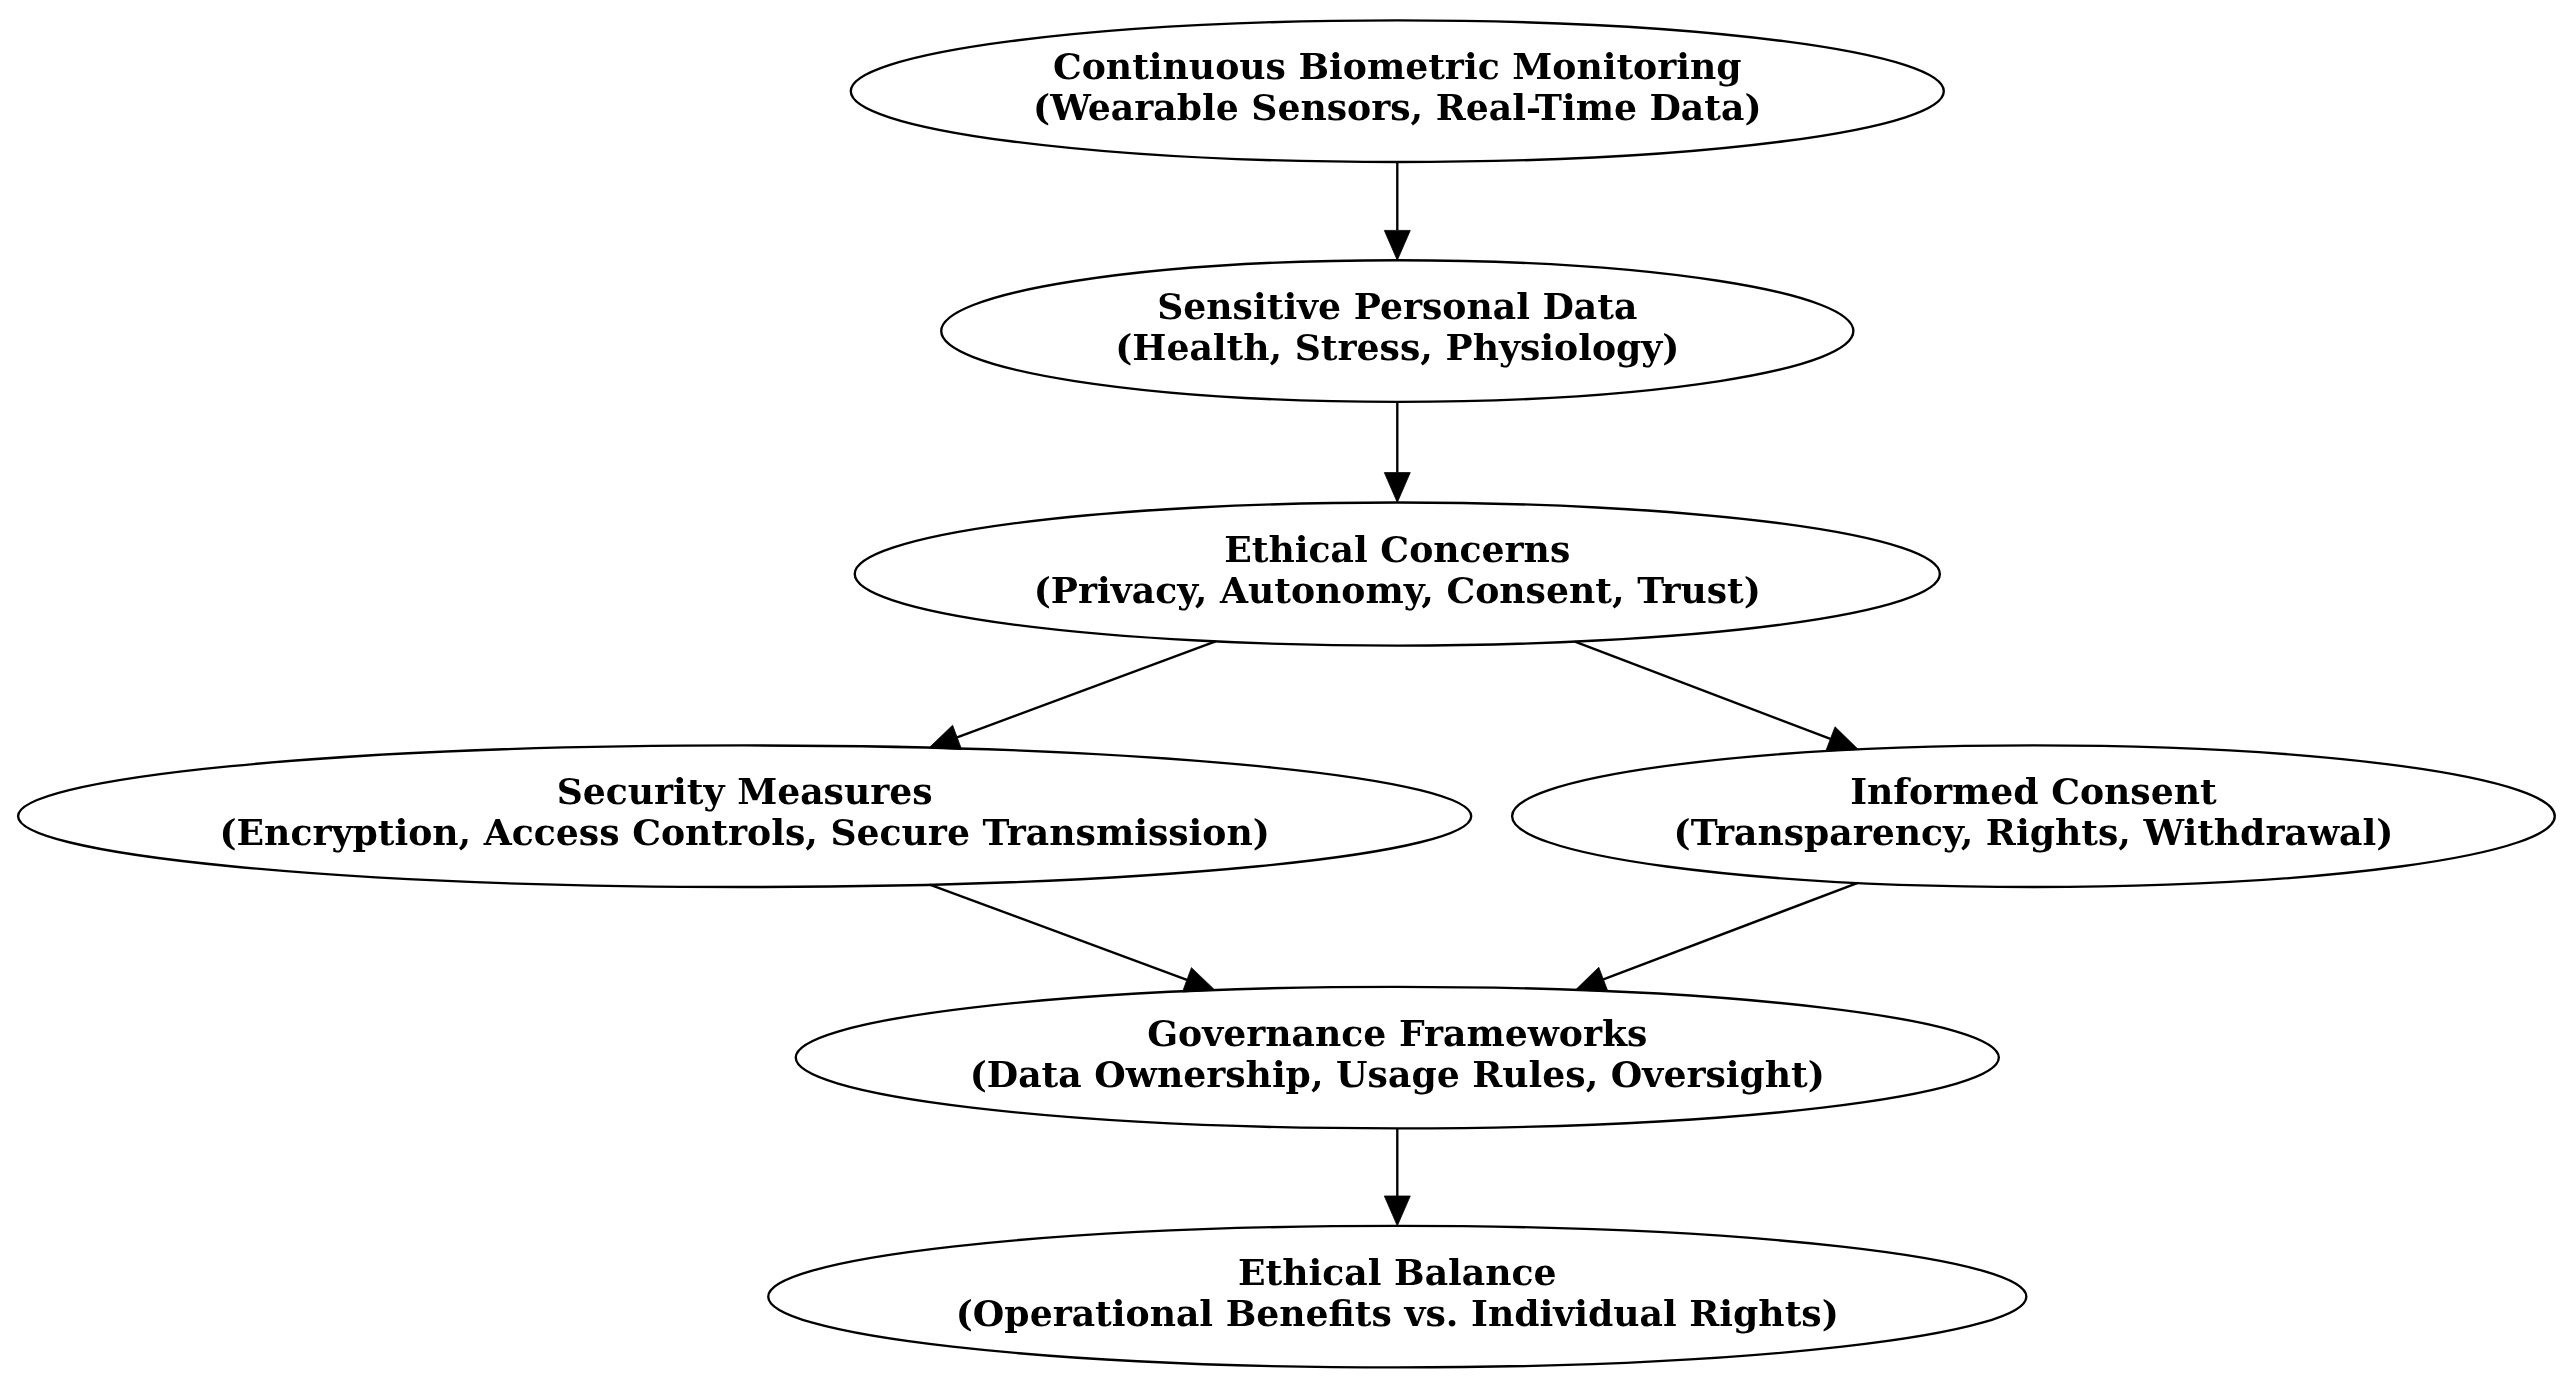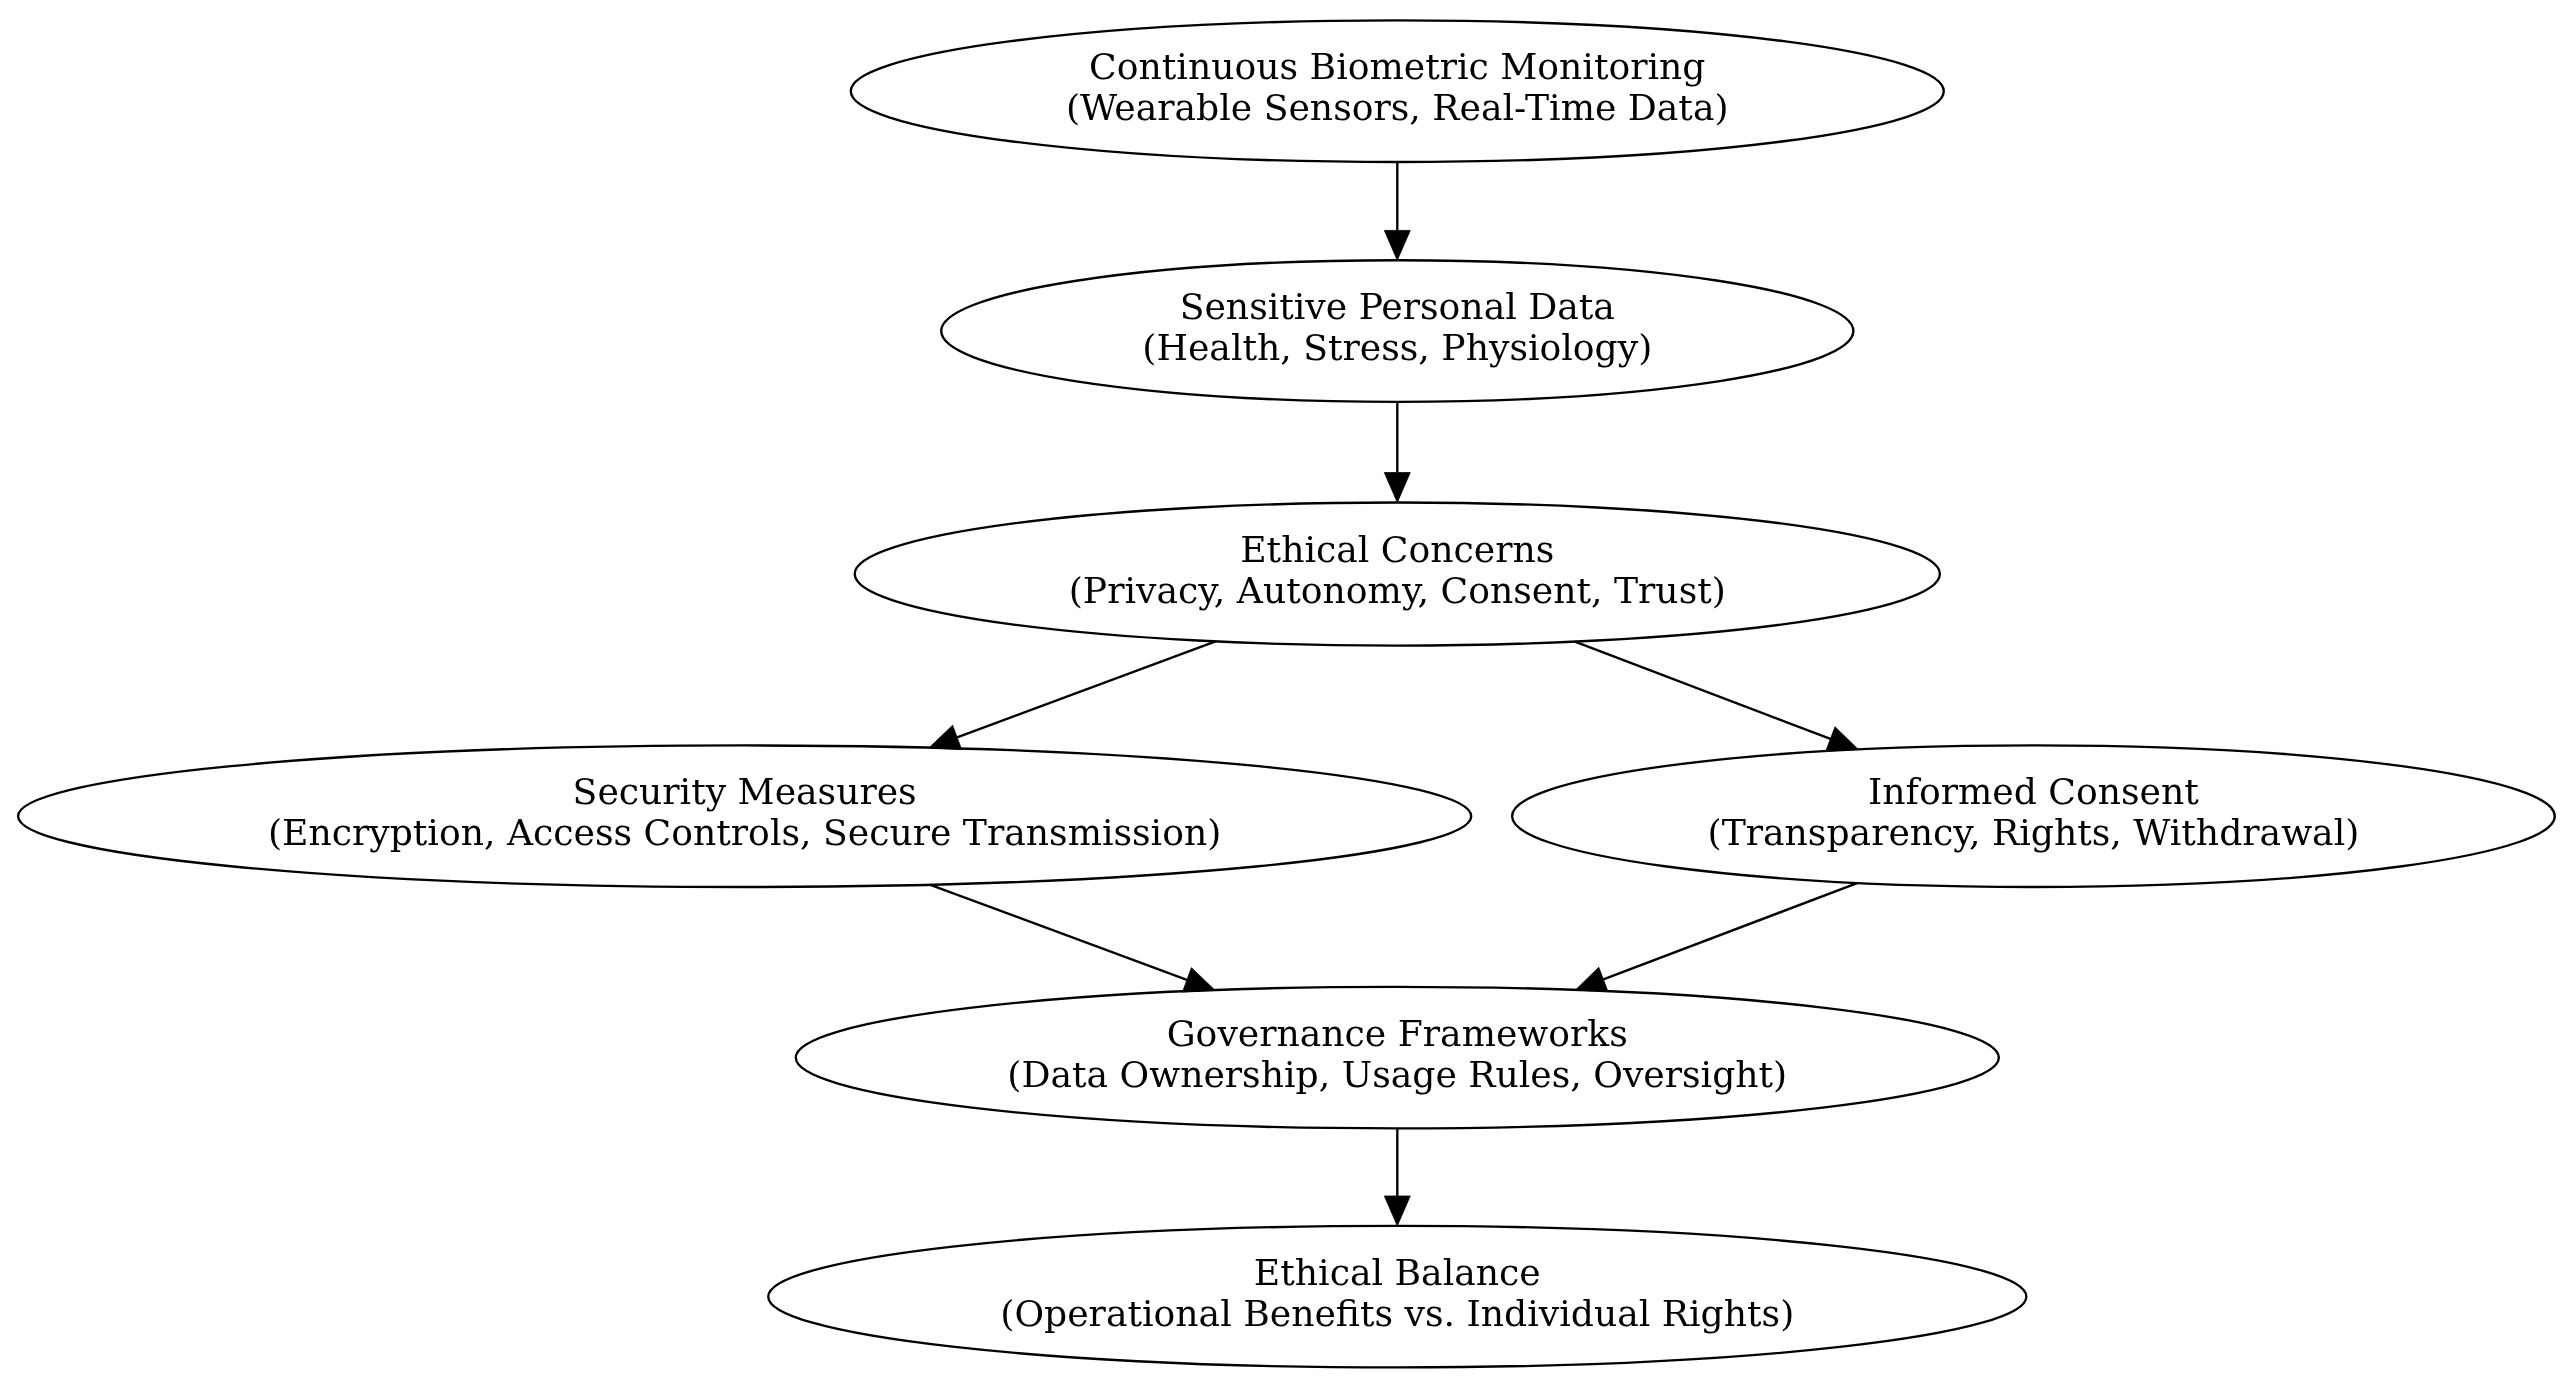--- a/index.html
+++ b/index.html
@@ -3,20 +3,21 @@
 <meta charset="utf-8">
 <style>
   html, body {
     margin: 0;
     padding: 0;
     background: #ffffff;
   }
   .diagram-wrap {
     width: 100%;
     background: #3b82f6;
+    font-weight: bold;
   }
   .diagram-wrap svg {
     display: block;
     width: 100%;
     height: auto;
     background: #ffffff;
   }
   text {
     font-family: "DejaVu Serif", "Liberation Serif", serif;
   }

